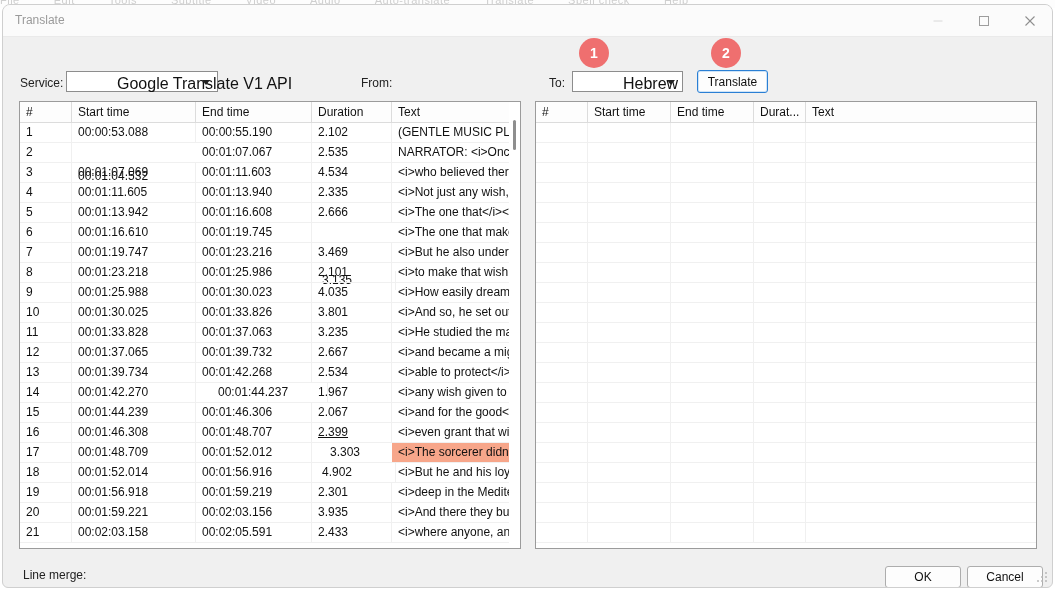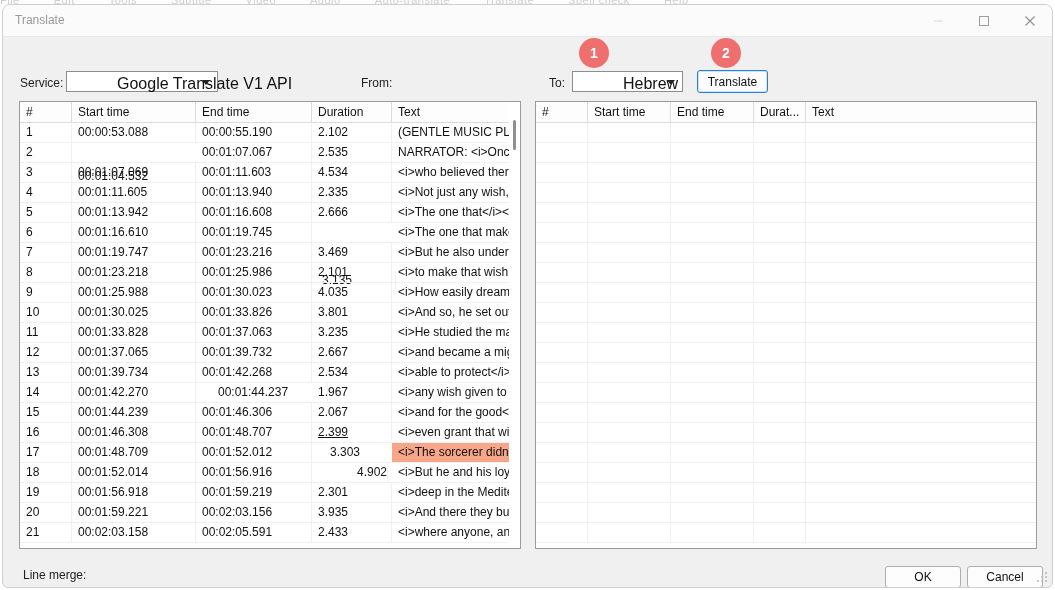--- a/index.html
+++ b/index.html
@@ -414,21 +414,21 @@
             <div class="td" style="left: 0px; width: 52px;">17</div>
             <div class="td" style="left: 52px; width: 124px;">00:01:48.709</div>
             <div class="td" style="left: 176px; width: 116px;">00:01:52.012</div>
             <div class="td" style="left: 304px; width: 80px;">3.303</div>
             <div class="td last cell-text" style="left: 372px; width: 128px;">&lt;i&gt;The sorcerer didn't...</div>
           </div>
           <div class="trow">
             <div class="td" style="left: 0px; width: 52px;">18</div>
             <div class="td" style="left: 52px; width: 124px;">00:01:52.014</div>
             <div class="td" style="left: 176px; width: 116px;">00:01:56.916</div>
-            <div class="td" style="left: 288px; width: 80px; text-align: right;">4.902</div>
+            <div class="td" style="left: 296px; width: 80px;">4.902</div>
             <div class="td last cell-text" style="left: 372px; width: 128px;">&lt;i&gt;But he and his loyal...</div>
           </div>
           <div class="trow">
             <div class="td" style="left: 0px; width: 52px;">19</div>
             <div class="td" style="left: 52px; width: 124px;">00:01:56.918</div>
             <div class="td" style="left: 176px; width: 116px;">00:01:59.219</div>
             <div class="td" style="left: 292px; width: 80px;">2.301</div>
             <div class="td last cell-text" style="left: 372px; width: 128px;">&lt;i&gt;deep in the Mediter...</div>
           </div>
           <div class="trow">

